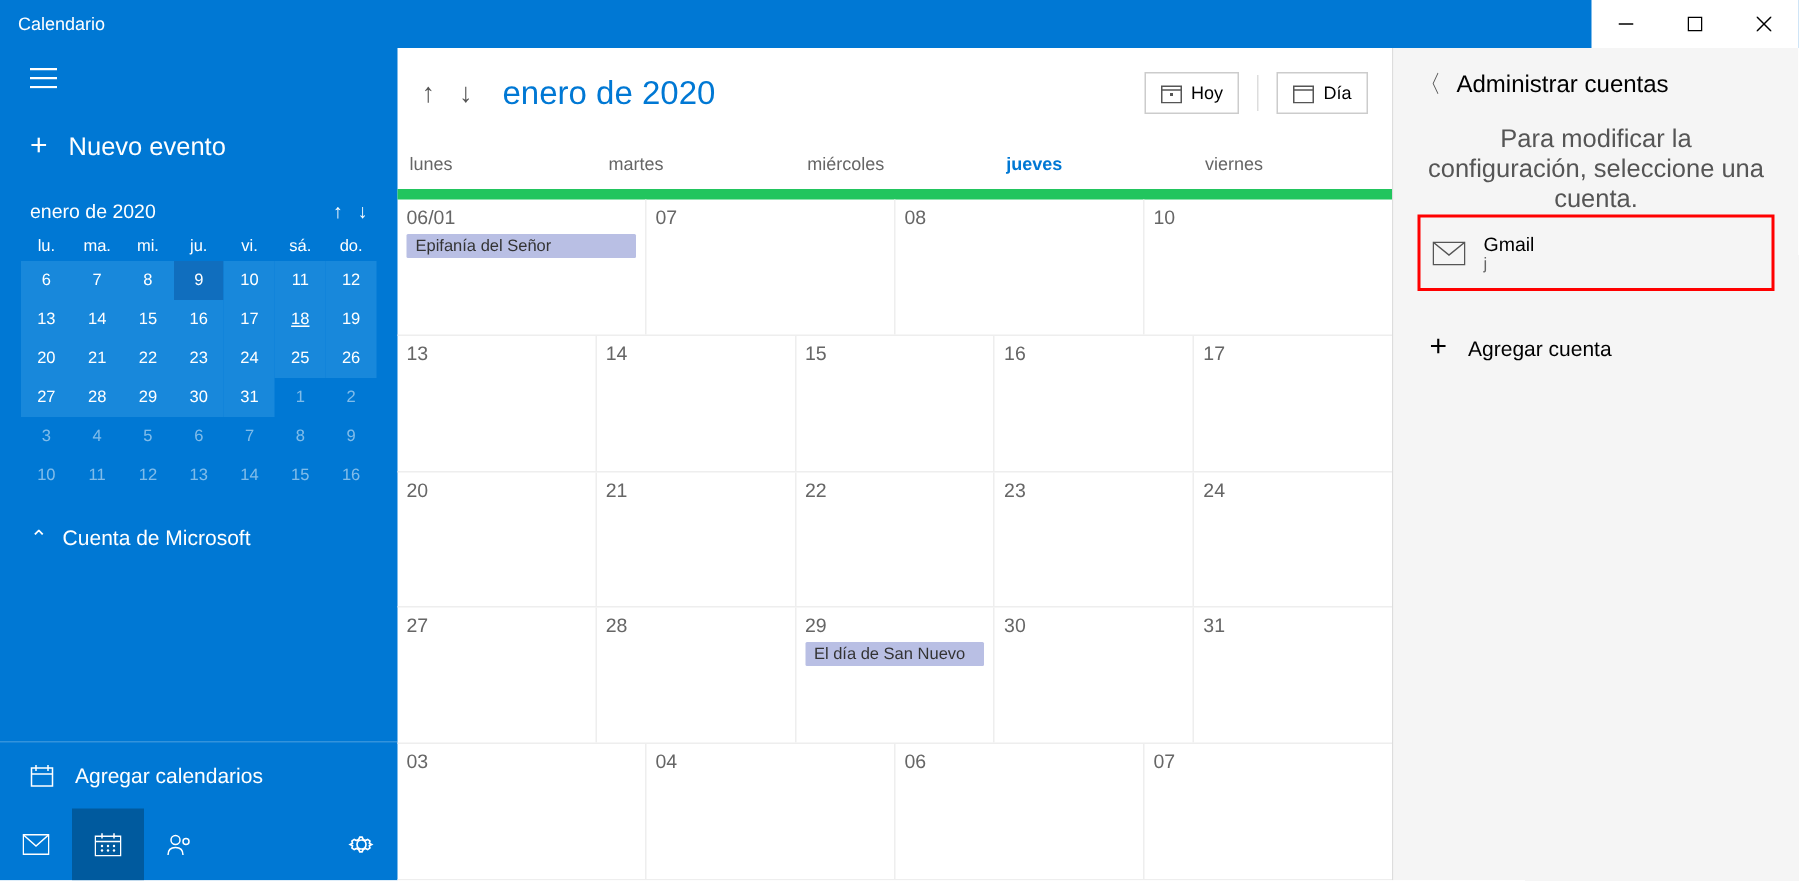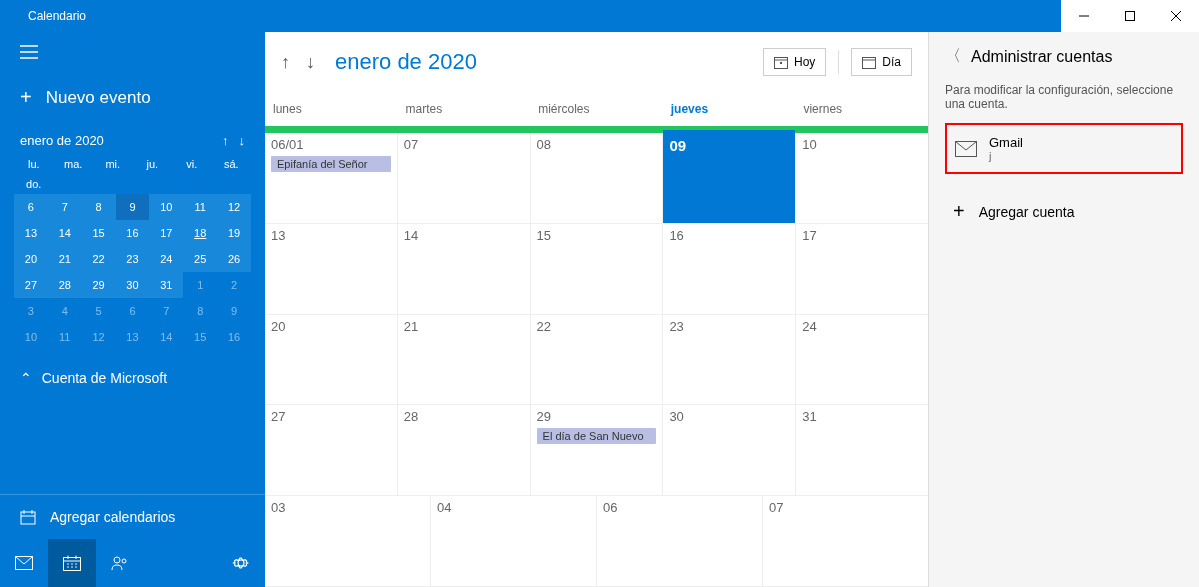--- a/index.html
+++ b/index.html
@@ -1,31 +1,31 @@
 <!DOCTYPE html>
 <html><head>
 <meta charset="utf-8">
 <style>
 * { margin: 0; padding: 0; box-sizing: border-box; font-family: "Segoe UI", sans-serif; }
 body { width: 1199px; height: 587px; display: flex; flex-direction: column; background: #fff; overflow: hidden; }
-.titlebar { height: 32px; background: #0078d4; color: #fff; display: flex; align-items: center; padding-left: 28px; font-size: 12px; }
+.titlebar { height: 32px; background: #0078d4; color: #fff; display: flex; align-items: center; padding-left: 12px; font-size: 12px; }
 .titlebar-title { flex: 1; }
 .win-controls { display: flex; background: #fff; height: 32px; }
 .win-ctrl { width: 46px; height: 32px; display: flex; align-items: center; justify-content: center; color: #000; font-size: 12px; cursor: pointer; }
 .main { flex: 1; display: flex; overflow: hidden; }
 
 
 .sidebar { width: 265px; background: #0078d4; color: #fff; display: flex; flex-direction: column; }
 .ham { height: 40px; display: flex; align-items: center; padding-left: 20px; font-size: 18px; cursor: pointer; }
 .new-event { padding: 14px 20px; display: flex; align-items: center; gap: 14px; cursor: pointer; font-size: 17px; }
 .mini-header { padding: 10px 20px 6px; display: flex; align-items: center; font-size: 13px; }
 .mini-title { flex: 1; }
 .mini-nav { display: flex; gap: 10px; }
 .mini-nav span { cursor: pointer; }
-.mini-dow { display: grid; grid-template-columns: repeat(6, 1fr); padding: 0 14px; font-size: 11px; }
+.mini-dow { display: grid; grid-template-columns: repeat(7, 1fr); padding: 0 14px; font-size: 11px; }
 .mini-dow div { text-align: center; padding: 4px 0; }
 .mini-grid { display: grid; grid-template-columns: repeat(7, 1fr); padding: 0 14px; font-size: 11px; }
 .mini-cell { text-align: center; padding: 7px 0; cursor: pointer; }
 .mini-cell.today { background: #106ebe; }
 .mini-cell.faded { opacity: 0.5; }
 .accounts { margin-top: 10px; padding: 10px 20px; }
 .accounts-header { display: flex; align-items: center; gap: 10px; cursor: pointer; font-size: 14px; }
 .spacer { flex: 1; }
 .add-cal { padding: 14px 20px; display: flex; align-items: center; gap: 14px; cursor: pointer; font-size: 14px; border-top: 1px solid rgba(255,255,255,0.2); }
 .bottom-icons { display: flex; }
@@ -49,21 +49,21 @@
 .day { flex: 1; border-right: 1px solid #eee; padding: 4px 6px; font-size: 13px; color: #666; position: relative; }
 .day:last-child { border-right: none; }
 .day.today { background: #0078d4; color: #fff; font-weight: 600; font-size: 15px; }
 .day.today-bar::before { content: ""; position: absolute; top: -3px; left: 0; right: 0; height: 3px; background: #0078d4; }
 .event { background: #b9bfe4; color: #333; font-size: 11px; padding: 2px 6px; margin-top: 4px; border-radius: 1px; overflow: hidden; white-space: nowrap; text-overflow: ellipsis; }
 
 
 .panel { width: 270px; background: #f5f5f5; display: flex; flex-direction: column; padding: 14px 16px; }
 .panel-header { display: flex; align-items: center; gap: 10px; margin-bottom: 16px; font-size: 16px; }
 .panel-header .back { cursor: pointer; color: #555; }
-.panel-desc { font-size: 12px; color: #555; margin-bottom: 12px; }
+.panel-desc { font-size: 17px; color: #555; margin-bottom: 0; text-align: center; }
 .account-item { border: 2px solid red; padding: 10px 8px; display: flex; align-items: center; gap: 12px; cursor: pointer; margin-bottom: 20px; }
 .account-item .ico { font-size: 18px; }
 .account-text { font-size: 13px; }
 .account-text .sub { font-size: 11px; color: #666; }
 .add-account { display: flex; align-items: center; gap: 14px; cursor: pointer; font-size: 14px; padding: 6px 8px; }
 
 svg { display: block; }
 </style>
 </head>
 <body>
@@ -258,23 +258,20 @@
           <div class="day">
             <div>06/01</div>
             <div class="event">Epifanía del Señor</div>
           </div>
           <div class="day">
             <div>07</div>
           </div>
           <div class="day">
             <div>08</div>
           </div>
-          <div class="day today today-bar">
-            <div>09</div>
-          </div>
           <div class="day">
             <div>10</div>
           </div>
         </div>
         <div class="week">
           <div class="day">
             <div>13</div>
           </div>
           <div class="day">
             <div>14</div>

